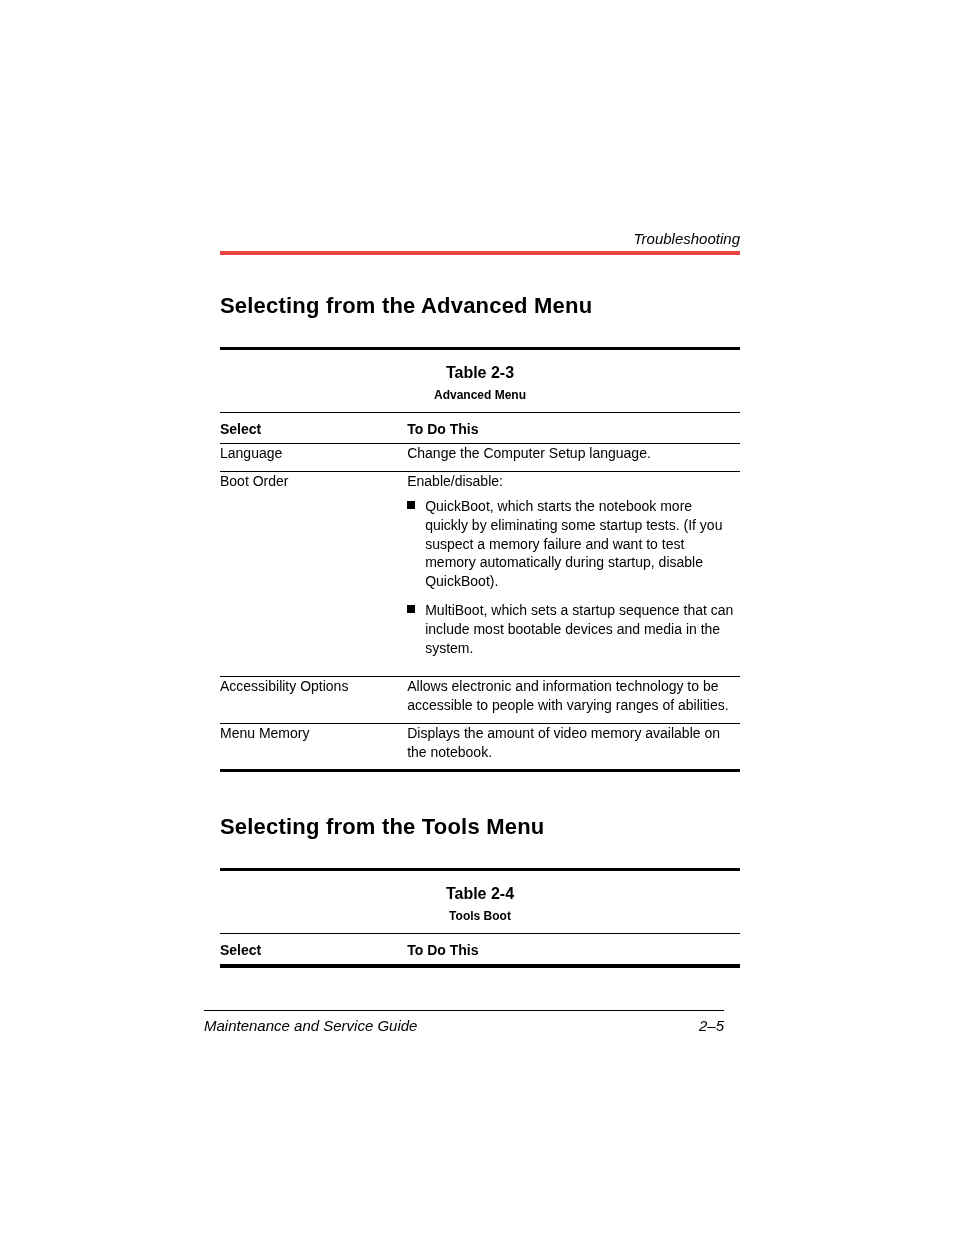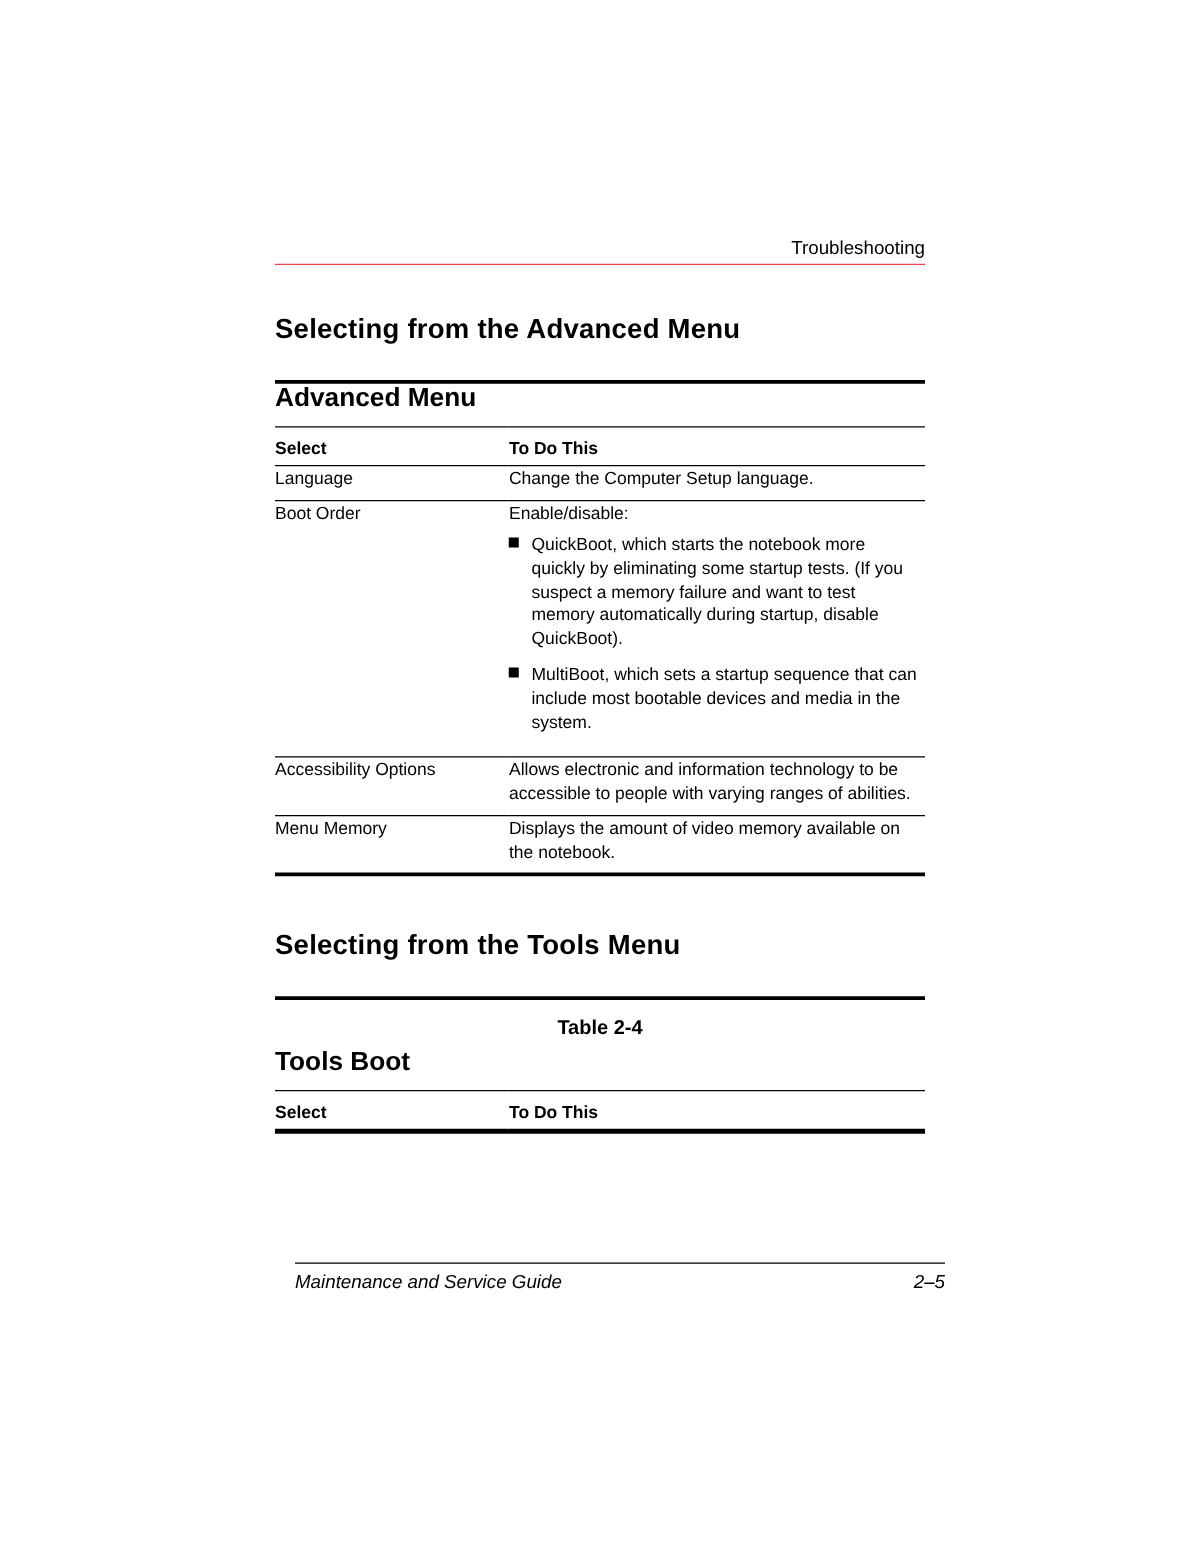--- a/index.html
+++ b/index.html
@@ -13,46 +13,49 @@
     position: relative;
   }
   .page {
     position: absolute;
     left: 220px;
     top: 190px;
     width: 520px;
   }
   .running-head {
     text-align: right;
+    font-style: italic;
     font-size: 15px;
-    border-bottom: 1px solid #ef4444;
+    border-bottom: 4px solid #ef4444;
     padding-bottom: 4px;
     margin-bottom: 38px;
+    margin-top: 40px;
   }
   .section-title {
     font-family: "Arial Black", Futura, "Gill Sans", Arial, sans-serif;
     font-weight: 900;
     font-size: 22px;
     letter-spacing: 0.2px;
     margin: 12px 0 28px 0;
   }
   .table-wrap {
     border-top: 3px solid #000;
     border-bottom: 3px solid #000;
     margin-bottom: 42px;
   }
   .table-label {
     text-align: center;
     font-weight: bold;
     font-size: 16px;
     margin: 14px 0 6px 0;
   }
   .table-title {
+    text-align: center;
     font-weight: bold;
-    font-size: 21px;
+    font-size: 12px;
     margin: 0 0 10px 0;
   }
   table {
     width: 100%;
     border-collapse: collapse;
     font-size: 14px;
   }
   th {
     text-align: left;
     font-weight: bold;
@@ -86,41 +89,42 @@
     content: "";
     position: absolute;
     left: 0;
     top: 4px;
     width: 8px;
     height: 8px;
     background: #000;
   }
   .footer {
     position: absolute;
-    left: 236px;
+    left: 204px;
     top: 1010px;
     width: 520px;
     border-top: 1px solid #000;
     padding-top: 6px;
     font-size: 15px;
     font-style: italic;
     display: flex;
     justify-content: space-between;
   }
 </style>
 </head>
 <body>
 
 <div class="page">
 
   <div class="running-head">Troubleshooting</div>
 
   <div class="section-title">Selecting from the Advanced Menu</div>
 
   <div class="table-wrap">
+    <div class="table-label">Table 2-3</div>
     <div class="table-title">Advanced Menu</div>
     <table>
       <tbody>
           <tr>
         <th class="col-select">Select</th>
         <th class="col-todo">To Do This</th>
       </tr>
       <tr>
         <td>Language</td>
         <td>Change the Computer Setup language.</td>

